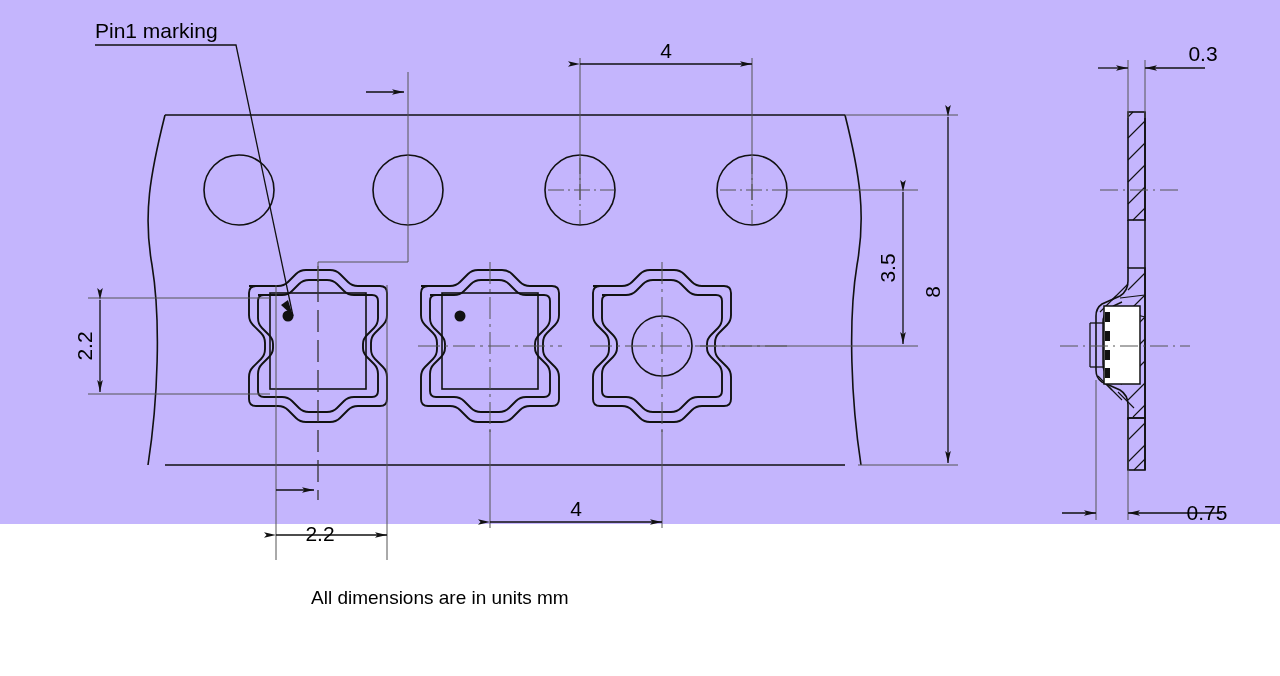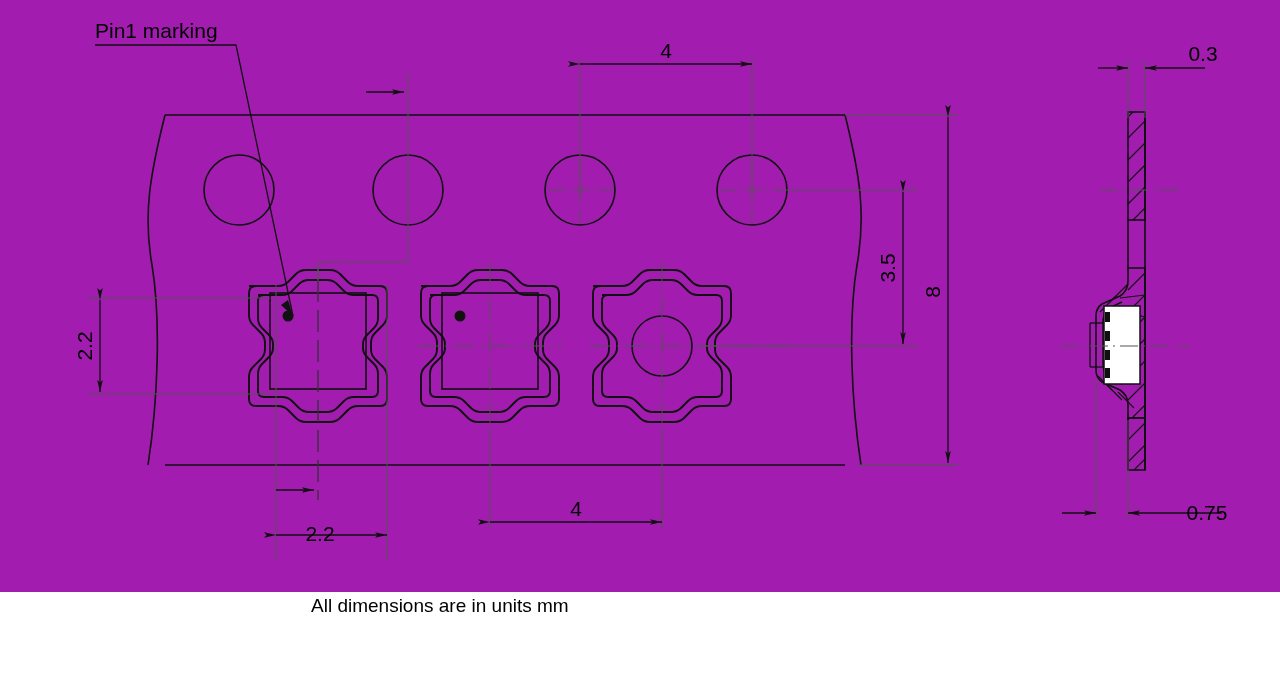--- a/index.html
+++ b/index.html
@@ -2,30 +2,29 @@
 <html><head>
 <meta charset="utf-8">
 <style>
   html,body{margin:0;padding:0;background:#ffffff;}
   body{
     width:1280px;height:676px;
     font-family:"Liberation Sans", sans-serif;
     color:#000;
     overflow:hidden;
   }
-  #stage{position:relative;width:1280px;height:592px;background:#a21caf;}
+  #stage{position:relative;width:1280px;height:524px;background:#c4b5fd;}
   #drawing{position:absolute;left:0;top:0;}
   .notes{
     position:absolute;
     left:311px;top:585px;
     font-size:19px;
     line-height:25px;
     color:#000;
     white-space:nowrap;
-    margin-top:8px;
   }
   .notes div{display:block;}
   .note-line2{display:flex;align-items:center;gap:0;}
   .iso-sym{display:inline-block;vertical-align:middle;margin:0 1px;}
 </style>
 </head>
 <body>
 
 <div id="stage">
 

